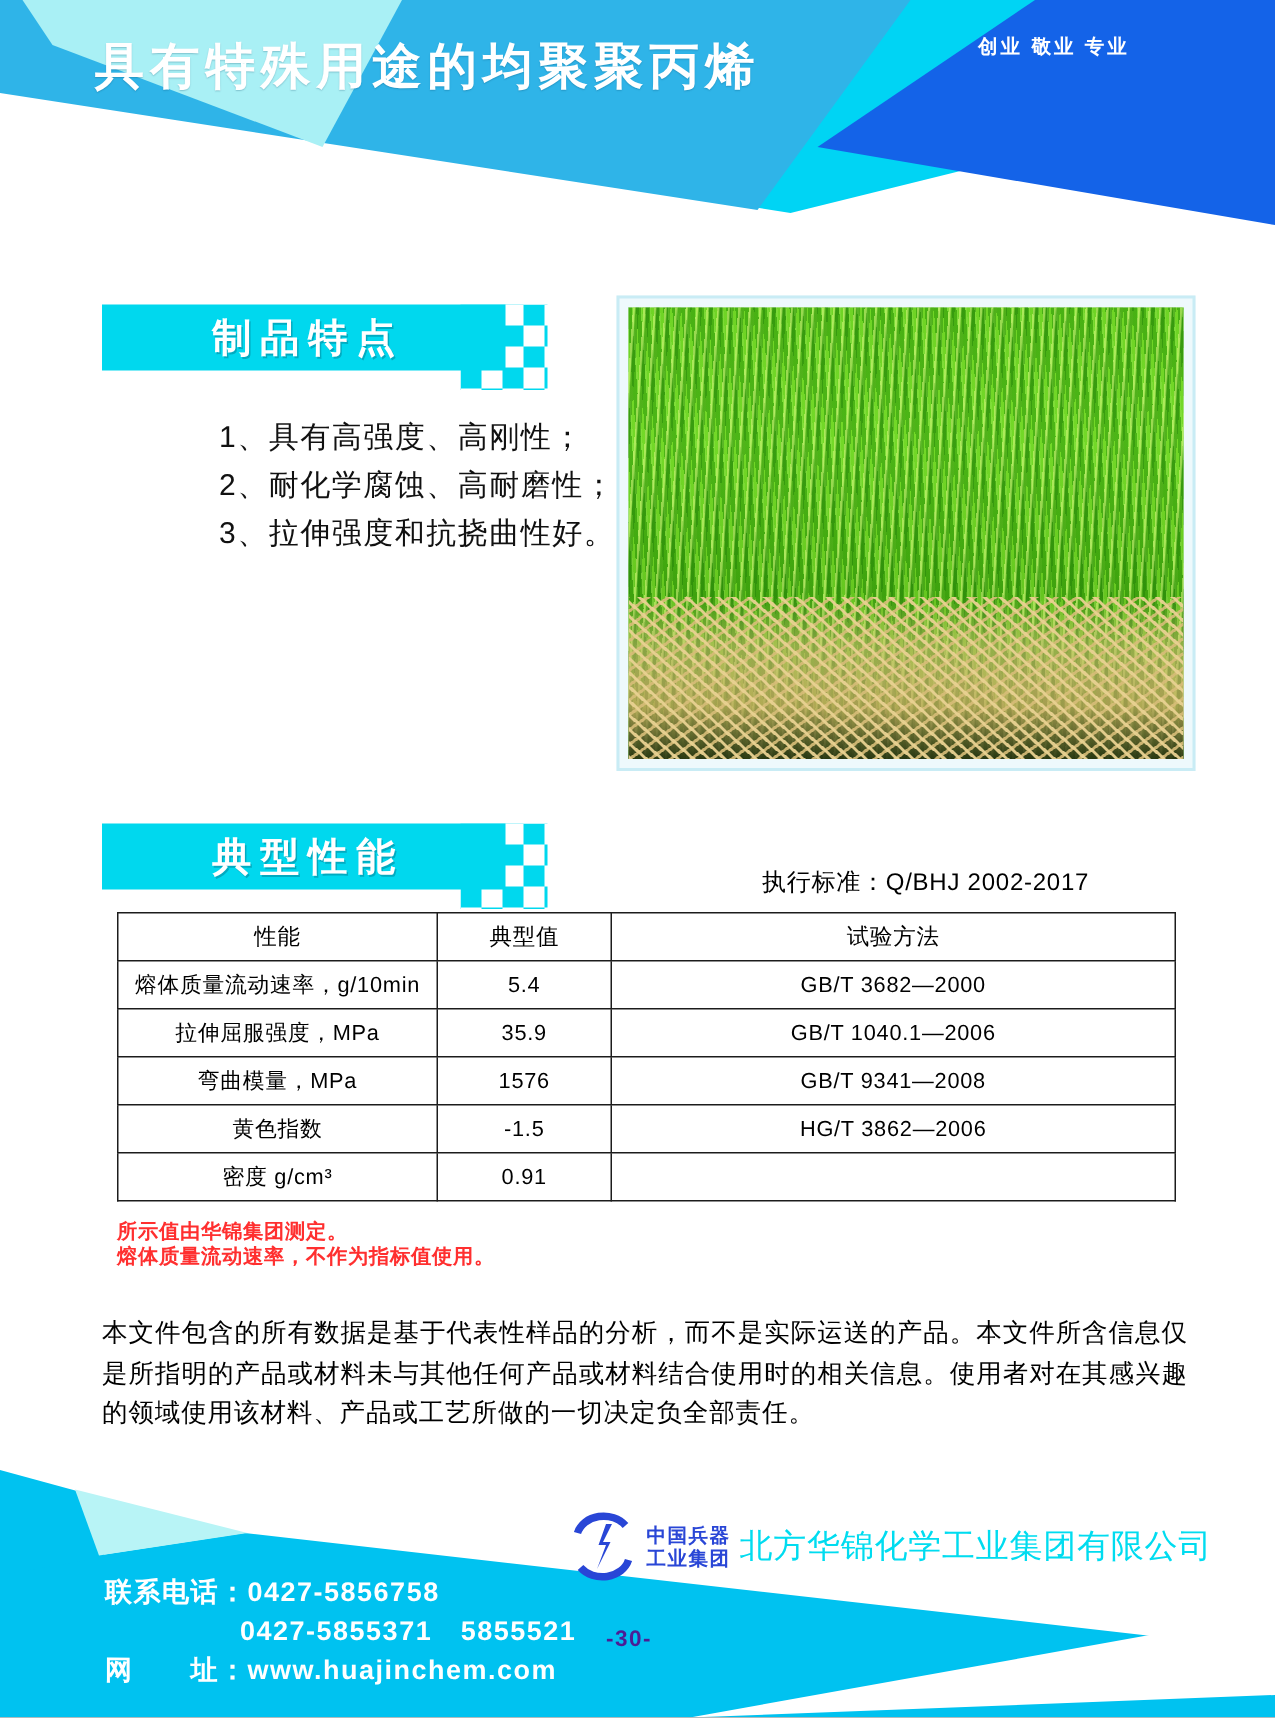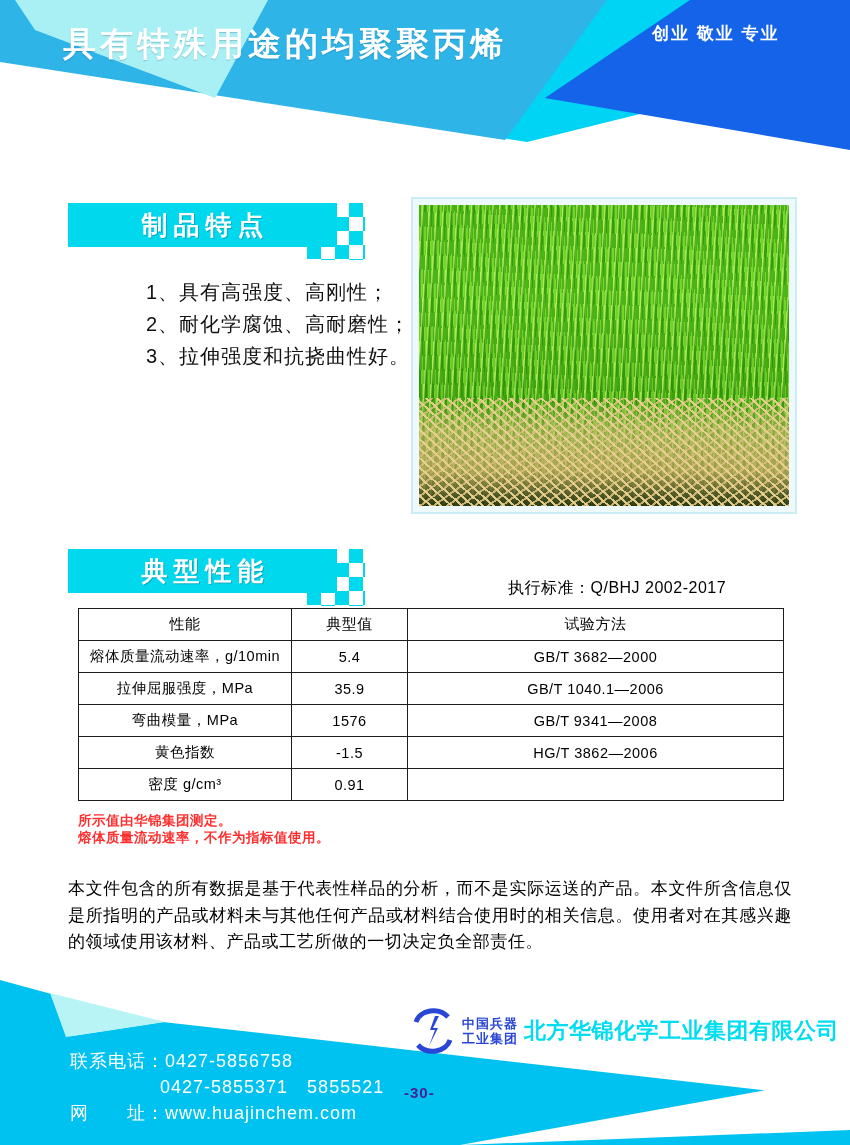--- a/index.html
+++ b/index.html
@@ -12,21 +12,21 @@
 
   
   .header-art{position:absolute;left:0;top:0;}
   .page-title{
     position:absolute;left:63px;top:22px;width:520px;
     font-size:33px;font-weight:bold;color:#ffffff;letter-spacing:4px;
     text-shadow:0 1px 1px rgba(0,60,90,.25);white-space:nowrap;
   }
   .slogan{
     position:absolute;left:652px;top:22px;
-    font-size:17px;font-weight:bold;color:#ffffff;letter-spacing:2px;white-space:nowrap;
+    font-size:13px;font-weight:bold;color:#ffffff;letter-spacing:2px;white-space:nowrap;
   }
 
   
   .secbar{
     position:absolute;left:68px;width:269px;height:44px;
     background:#00D8EE;display:flex;align-items:center;justify-content:center;
   }
   .secbar .sectext{
     font-size:26px;font-weight:bold;color:#ffffff;letter-spacing:6px;padding-left:6px;
     text-shadow:1px 1px 0 rgba(0,90,110,.35);white-space:nowrap;
@@ -82,29 +82,29 @@
   .notes{position:absolute;left:78px;top:812px;}
   .note-line{font-size:13.5px;font-weight:bold;color:#FF2F2F;line-height:17px;letter-spacing:.5px;}
 
   .disclaimer{
     position:absolute;left:68px;top:876px;width:724px;
     font-size:17px;color:#000;line-height:26.5px;letter-spacing:.6px;text-align:justify;
   }
 
   
   .footer-art{position:absolute;left:0;top:980px;}
-  .logo-group{position:absolute;left:408px;top:1008px;display:flex;align-items:center;justify-content:center;}
+  .logo-group{position:absolute;left:377px;top:1008px;display:flex;align-items:center;justify-content:center;}
   .logo-icon{width:50px;height:46px;}
   .logo-cn{margin-left:4px;font-size:13px;font-weight:bold;color:#2946D6;line-height:15px;letter-spacing:1px;white-space:nowrap;}
   .company-name{
-    margin-left:6px;font-size:22px;font-weight:bold;color:#00DCF0;
+    margin-left:6px;font-size:22px;font-weight:normal;color:#00DCF0;
     letter-spacing:.5px;white-space:nowrap;
   }
   .contact{position:absolute;left:70px;top:1048px;color:#ffffff;}
-  .contact-line{font-size:18px;font-weight:normal;letter-spacing:1px;line-height:26px;white-space:nowrap;}
+  .contact-line{font-size:18px;font-weight:bold;letter-spacing:1px;line-height:26px;white-space:nowrap;}
   .contact-line.indent{padding-left:90px;}
   .page-number{
     position:absolute;left:404px;top:1084px;
     font-size:15px;font-weight:bold;color:#4c1d95;letter-spacing:1px;
   }
 </style>
 </head>
 <body>
 
 <div class="page">

